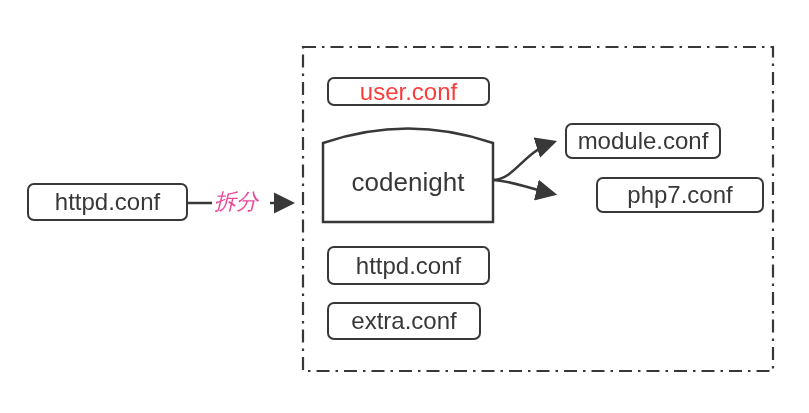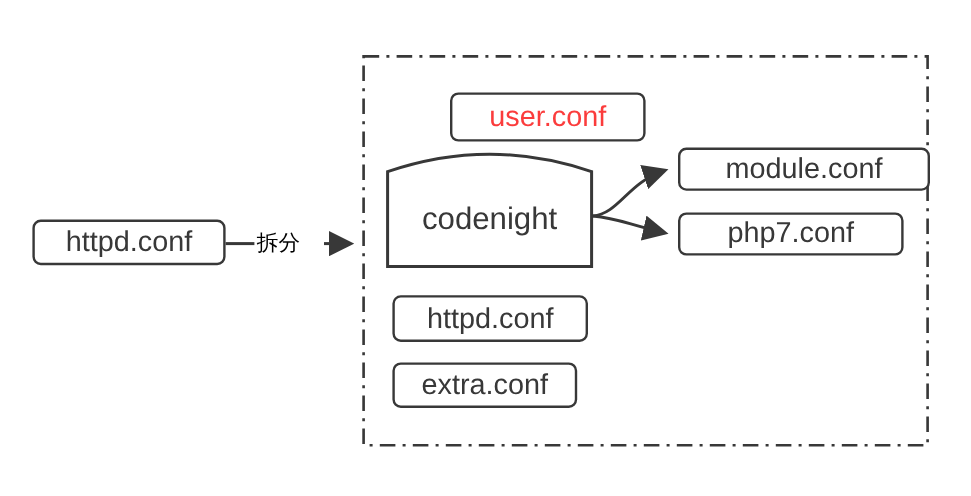--- a/index.html
+++ b/index.html
@@ -43,25 +43,26 @@
     display: flex;
     flex-direction: column;
     justify-content: center;
     color: #383838;
     font-size: 26px;
     line-height: 33px;
     text-align: center;
   }
   .arrow-label {
     position: absolute;
-    color: #000000;
-    font-size: 18px;
+    color: #ec4899;
+    font-size: 22px;
     line-height: 34px;
     background: #ffffff;
     white-space: nowrap;
+    font-style: italic;
   }
 </style>
 </head>
 <body>
 
 <div class="canvas">
 
   <svg class="layer" viewBox="0 0 809 413" xmlns="http://www.w3.org/2000/svg">
     <defs>
       <marker id="arrowhead" viewBox="0 0 10 10" refX="8.5" refY="5" markerWidth="8.5" markerHeight="8.5" orient="auto-start-reverse">
@@ -79,33 +80,33 @@
     <path d="M 494 180 C 516 178 523 152 554 142" fill="none" stroke="#383838" stroke-width="2.5" marker-end="url(#arrowhead)"></path>
     <path d="M 494 180 C 516 182 523 187 554 194" fill="none" stroke="#383838" stroke-width="2.5" marker-end="url(#arrowhead)"></path>
   </svg>
 
   <div class="node" style="left:27px; top:183px; width:161px; height:38px;">
     <span>httpd.conf</span>
   </div>
 
   <div class="arrow-label" style="left:214px; top:185px;">拆分</div>
 
-  <div class="node red" style="left:327px; top:77px; width:163px; height:41px;margin-left:48px;">
+  <div class="node red" style="left:327px; top:77px; width:163px; height:29px;">
     <span>user.conf</span>
   </div>
 
   <div class="folder-label" style="left:323px; top:143px; width:170px; height:78px;">
     <span>codenight</span>
   </div>
 
-  <div class="node" style="left:565px; top:123px; width:210px; height:36px;">
+  <div class="node" style="left:565px; top:123px; width:156px; height:36px;">
     <span>module.conf</span>
   </div>
 
-  <div class="node" style="left:565px; top:177px; width:188px; height:36px;">
+  <div class="node" style="left:596px; top:177px; width:168px; height:36px;">
     <span>php7.conf</span>
   </div>
 
   <div class="node" style="left:327px; top:246px; width:163px; height:39px;">
     <span>httpd.conf</span>
   </div>
 
   <div class="node" style="left:327px; top:302px; width:154px; height:38px;">
     <span>extra.conf</span>
   </div>

